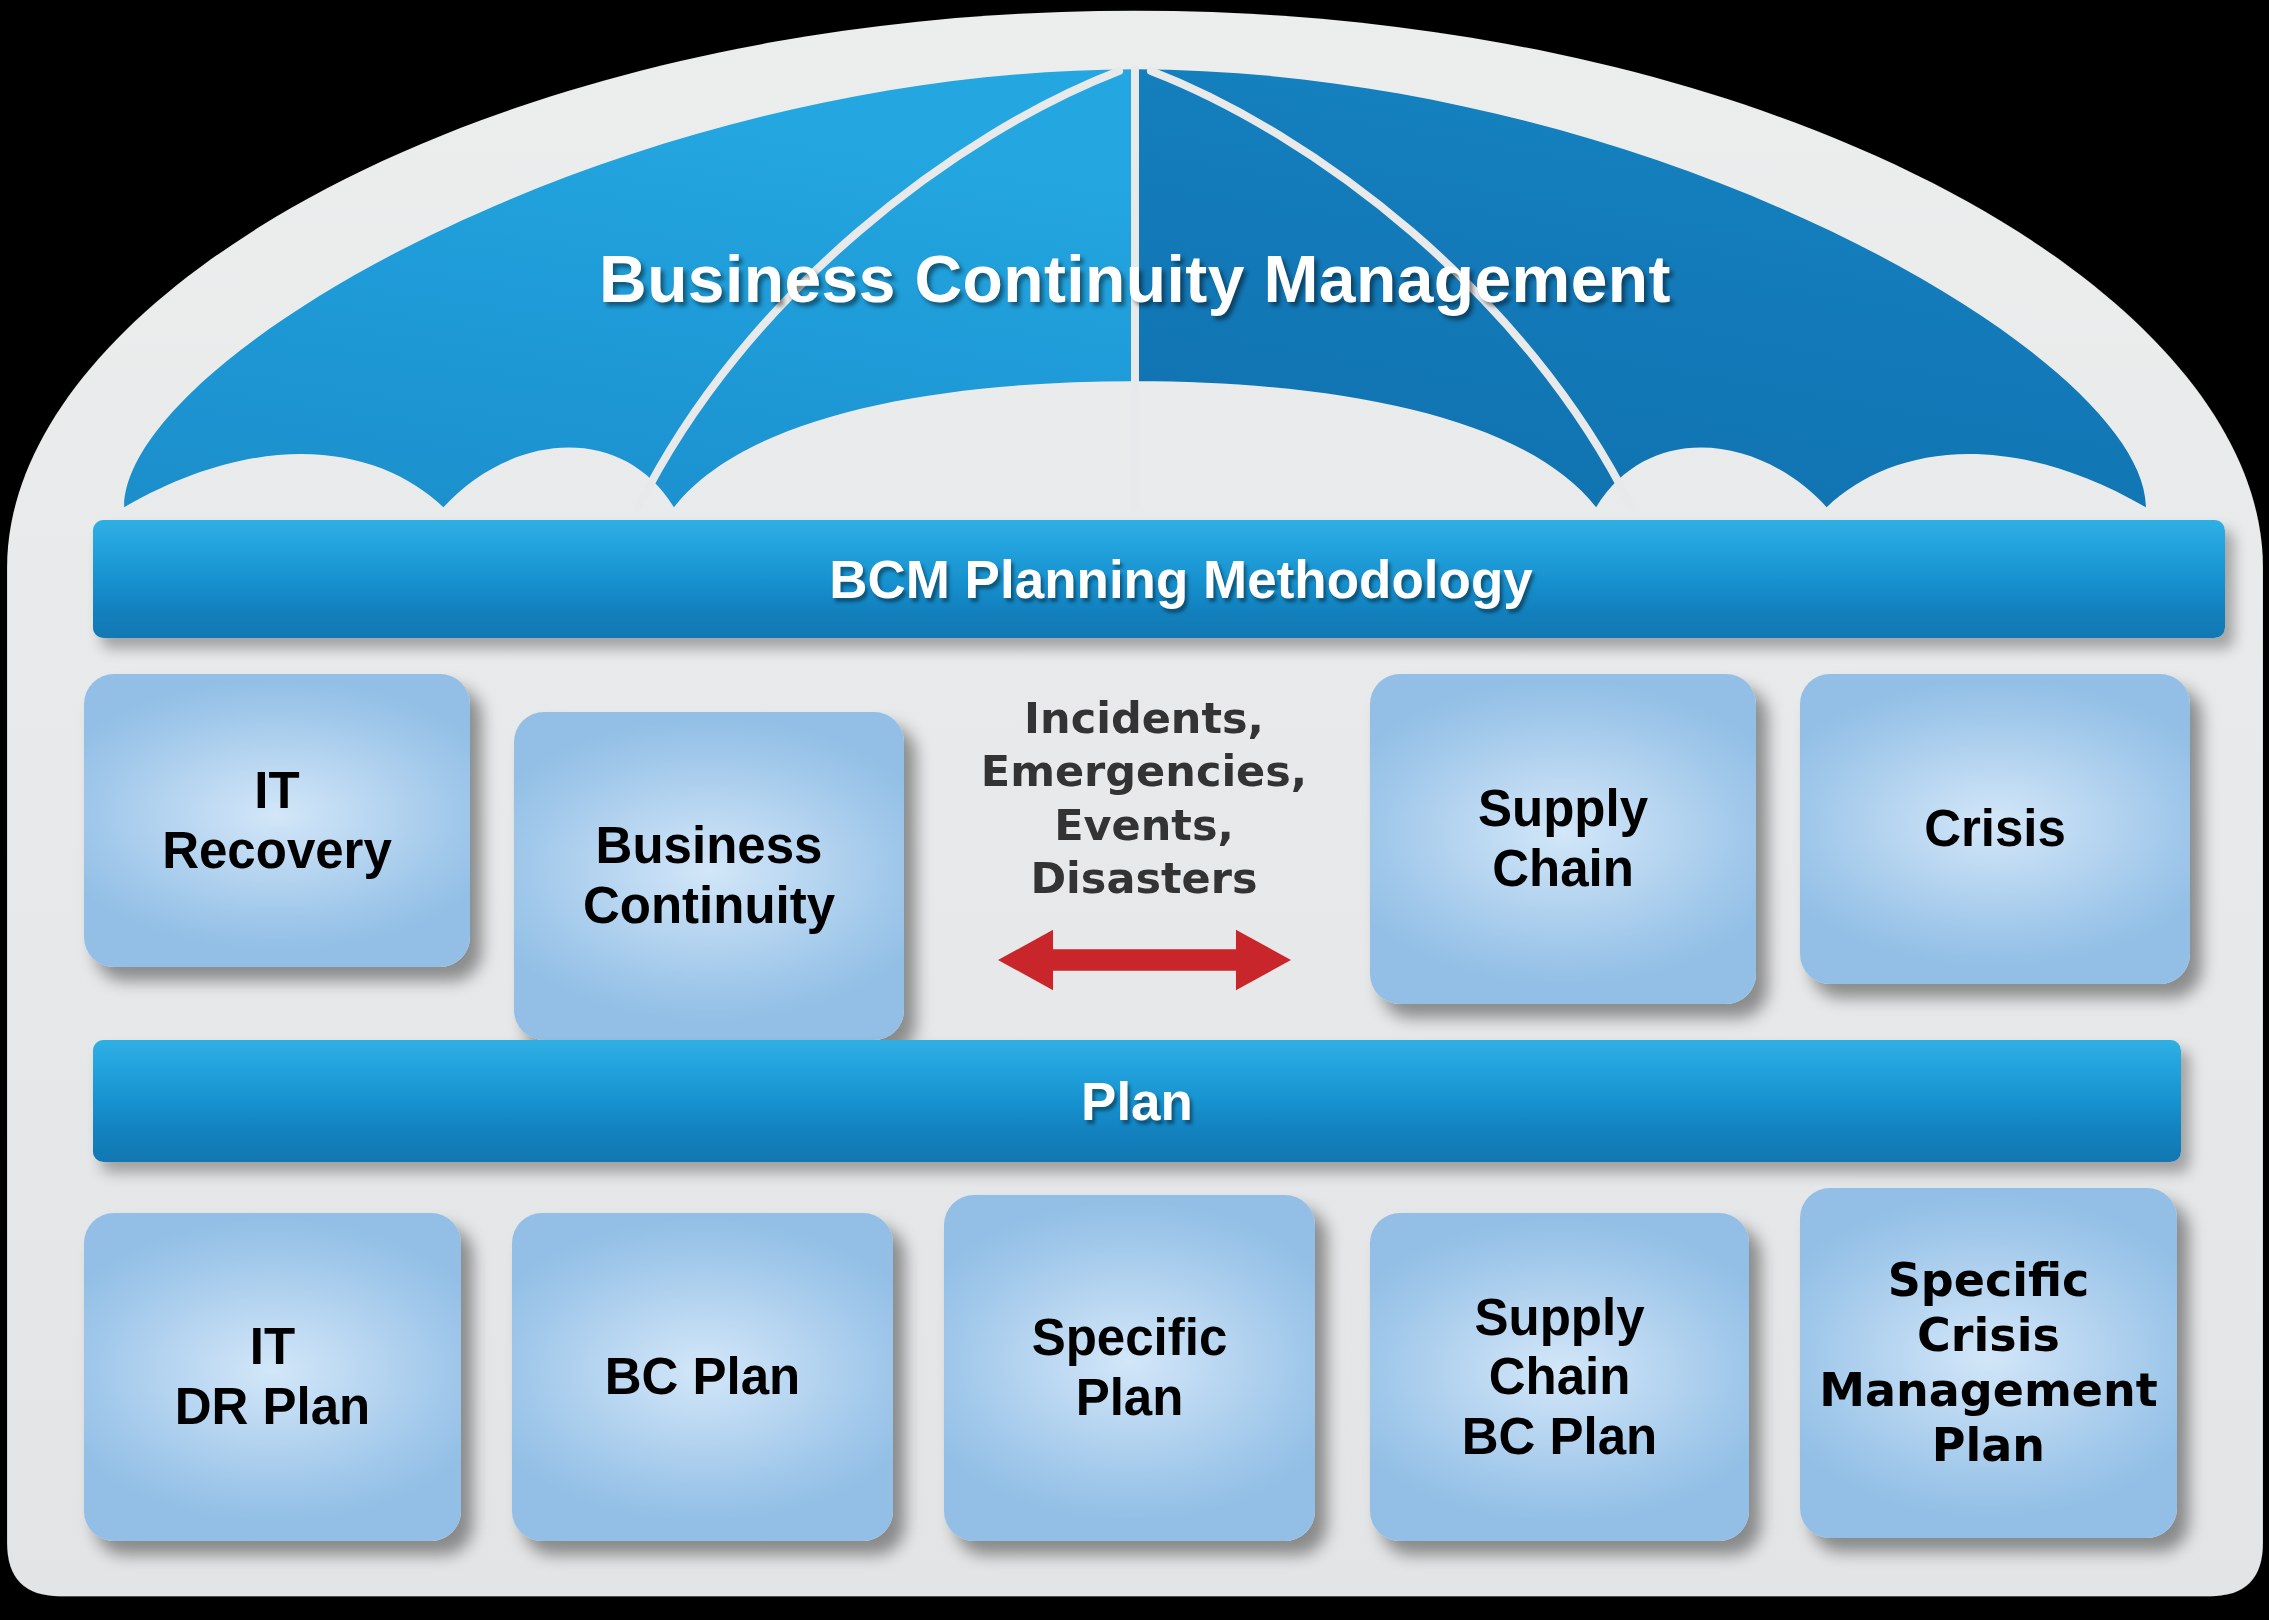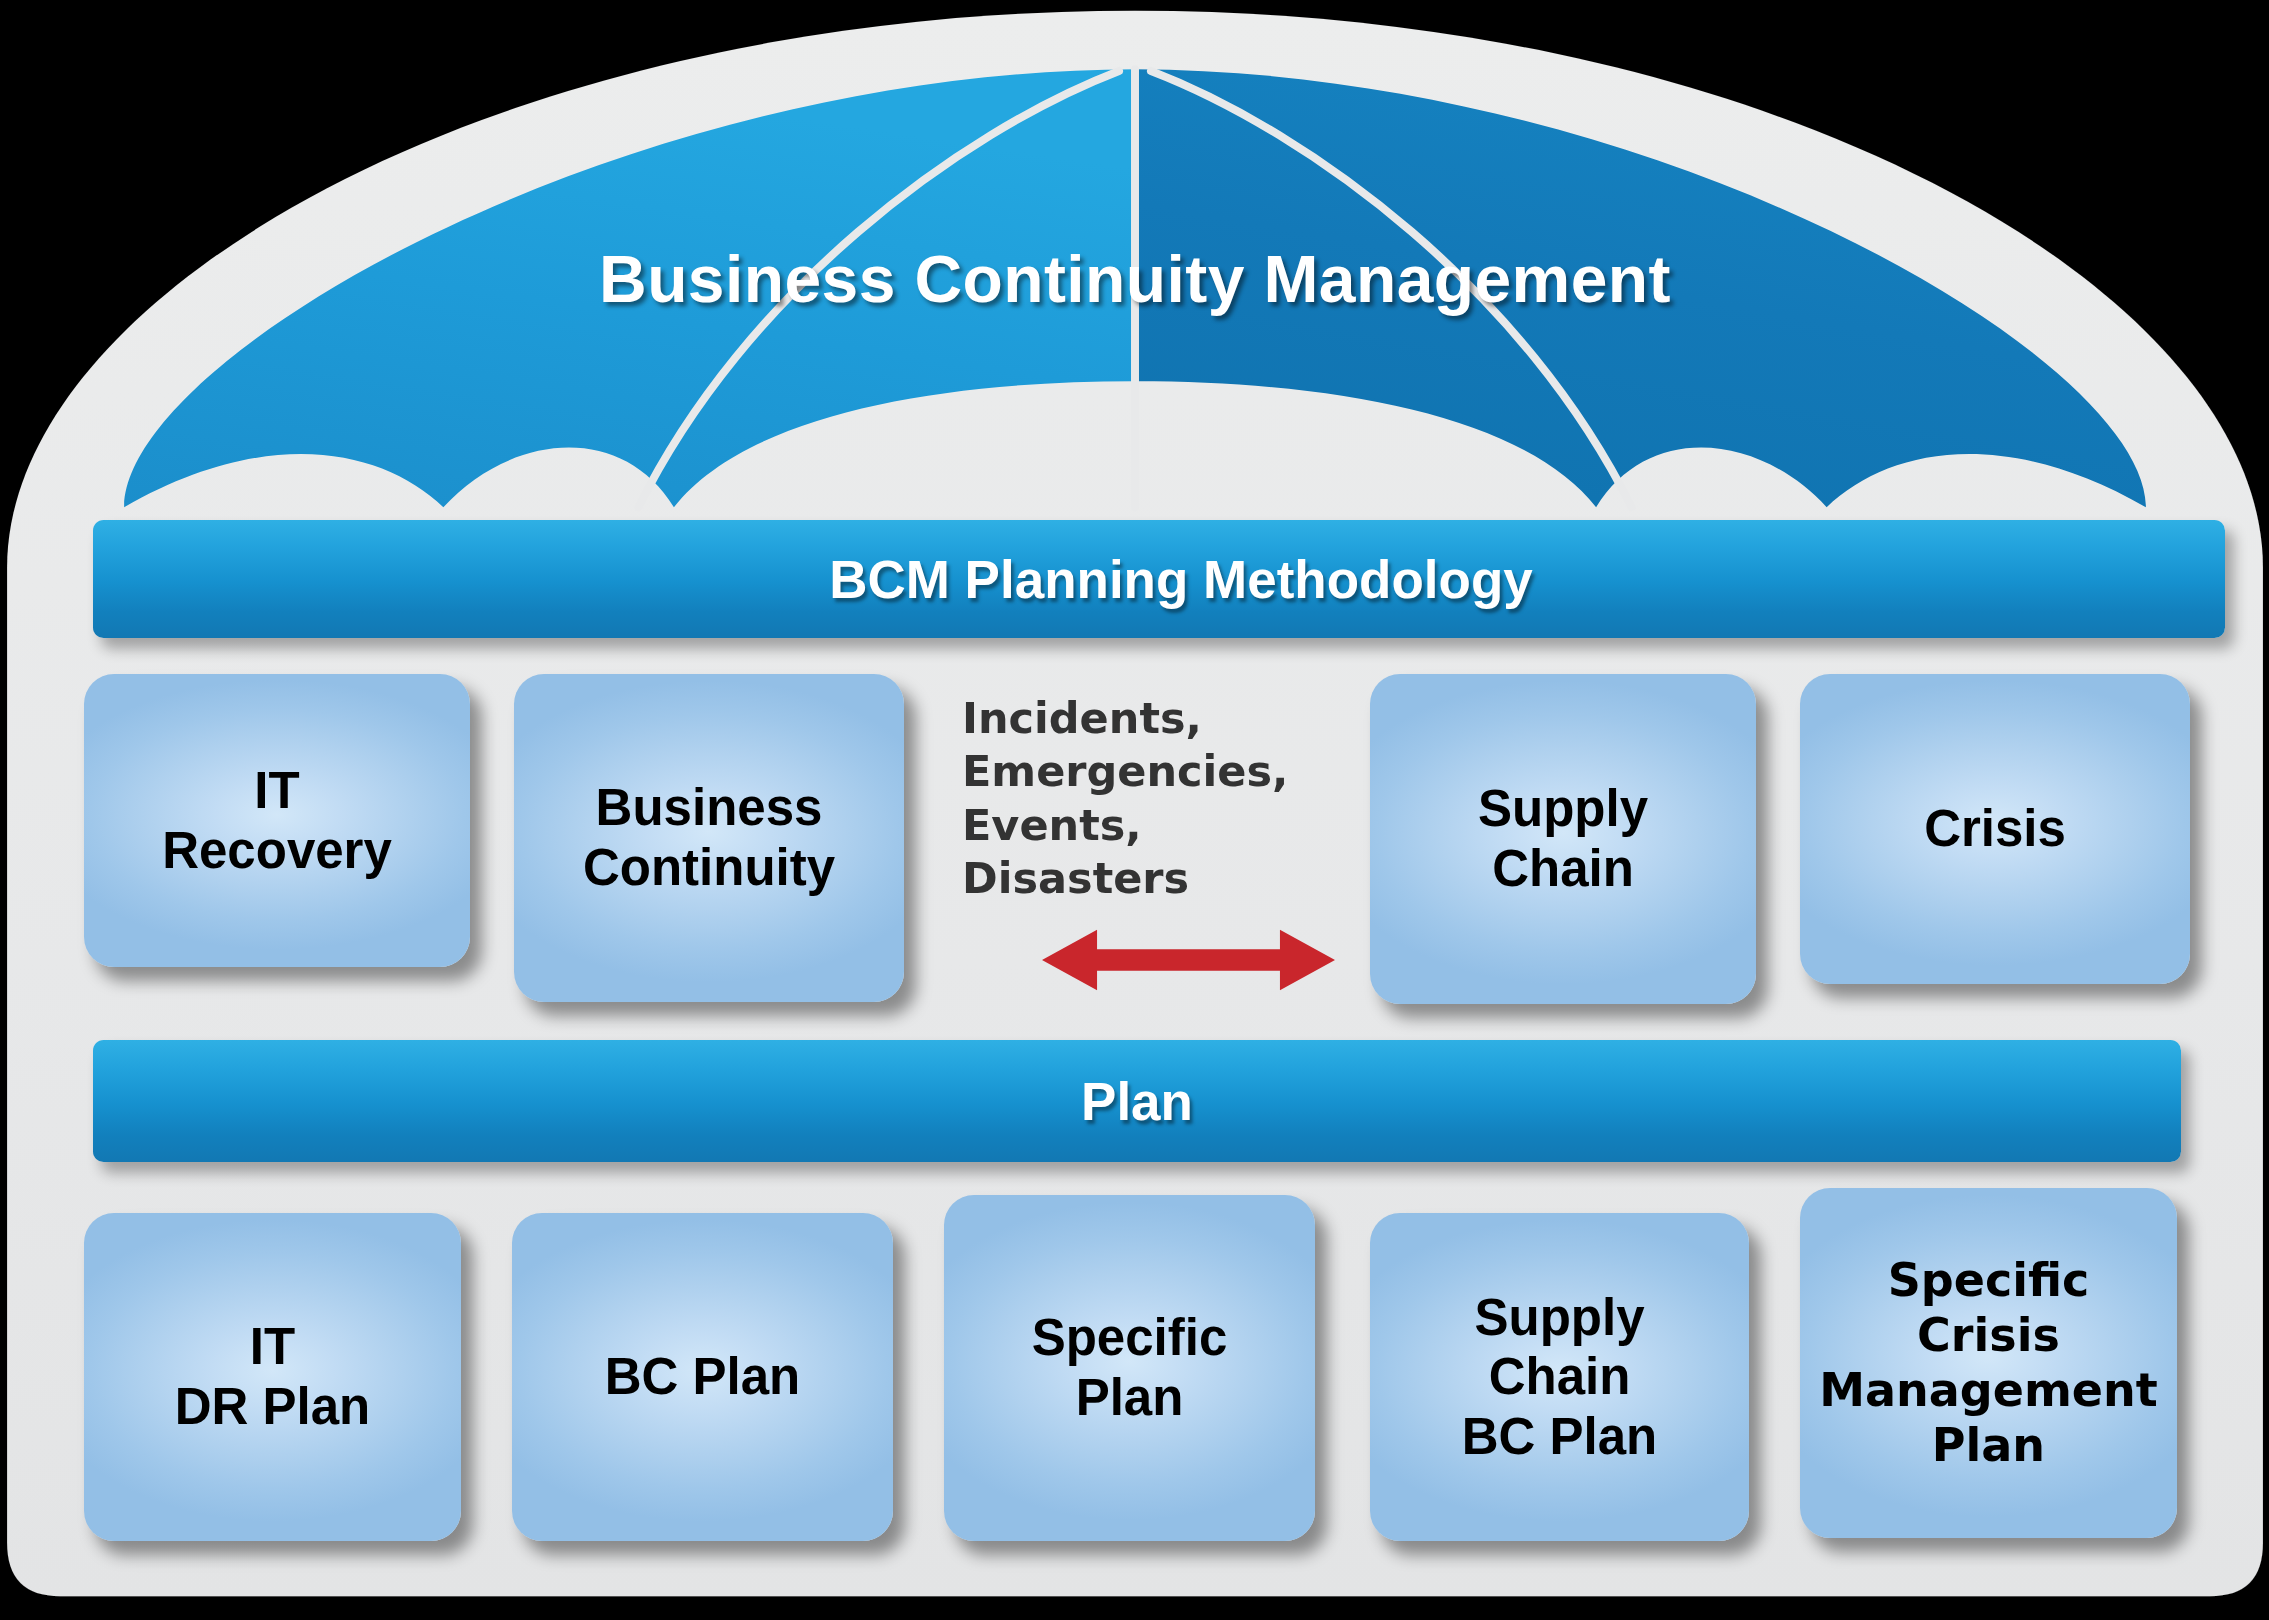--- a/index.html
+++ b/index.html
@@ -107,25 +107,25 @@
   }
   .card-label.wide {
     font-family: "DejaVu Sans", sans-serif;
     font-size: 46px;
     line-height: 1.20;
   }
 
   
   #middle-block {
     position: absolute;
-    left: 962px;
+    left: 918px;
     top: 692px;
     width: 452px;
     z-index: 4;
-    text-align: left;
+    text-align: center;
   }
   #middle-text {
     font-family: "DejaVu Sans", sans-serif;
     font-weight: bold;
     font-size: 43px;
     line-height: 1.24;
     color: #333333;
     white-space: pre-line;
   }
   #arrow-wrap {
@@ -215,21 +215,21 @@
   <div id="umbrella-title">Business Continuity Management</div>
 
   <div class="banner" id="banner-bcm">
     <span class="banner-label">BCM Planning Methodology</span>
   </div>
 
   <div class="cardrow">
     <div class="card" style="left:84px; top:674px; width:386px; height:293px;">
       <span class="card-label">IT<br>Recovery</span>
     </div>
-    <div class="card" style="left:514px; top:674px; width:390px; height:328px;">
+    <div class="card" style="left:514px; top:712px; width:390px; height:328px;">
       <span class="card-label">Business<br>Continuity</span>
     </div>
     <div class="card" style="left:1370px; top:674px; width:386px; height:330px;">
       <span class="card-label">Supply<br>Chain</span>
     </div>
     <div class="card" style="left:1800px; top:674px; width:390px; height:310px;">
       <span class="card-label">Crisis</span>
     </div>
   </div>
 

